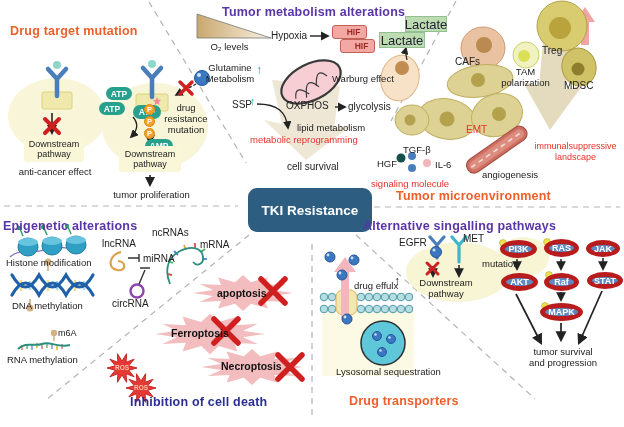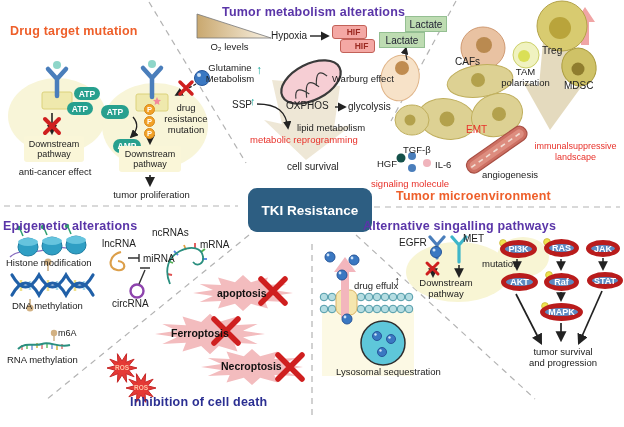--- a/index.html
+++ b/index.html
@@ -10,24 +10,24 @@
   .pre{white-space:pre-line;text-align:center;}
   .wrap{white-space:normal;text-align:center;}
   .title{font-weight:bold;font-size:12.5px;letter-spacing:.2px;}
   .orange{color:#ee5f2a;}
   .purple{color:#5a35a8;}
   .navy{color:#2b2f92;}
   .red{color:#e8312a;font-weight:normal;}
   .s10{font-size:10px;}
   .s11{font-size:10.5px;font-weight:bold;color:#111;}
   .pill{position:absolute;background:#27a08e;border-radius:8px;color:#fff;font-weight:bold;
-        font-size:8.5px;display:flex;align-items:center;justify-content:center;}
+        font-size:8.5px;display:flex;align-items:center;justify-content:center;margin-left:32px;}
   .hifp{position:absolute;background:#f4a8a4;border:1px solid #c26158;border-radius:3px;color:#9c2a22;
         font-weight:bold;font-size:8.5px;display:flex;align-items:center;justify-content:center;padding-left:8px;}
-  .lac{position:absolute;background:#bedcb2;border:1px solid #94bf92;color:#223;font-size:10px;
+  .lac{position:absolute;background:#bedcb2;border:1px solid #94bf92;color:#223;font-size:13px;
         display:flex;align-items:center;justify-content:center;}
   .pc{position:absolute;width:11px;height:11px;background:#f2a227;border:1px solid #d8891a;border-radius:50%;
       color:#fff;font-weight:bold;font-size:7.5px;display:flex;align-items:center;justify-content:center;box-sizing:border-box;}
   .node{position:absolute;background:#5d8ac2;border:5px solid #b91c1c;border-radius:50%;color:#fff;
         font-weight:bold;font-size:9px;display:flex;align-items:center;justify-content:center;box-sizing:border-box;}
   .box{position:absolute;background:#faf6d8;border-radius:3px;font-size:9px;color:#222;
        display:flex;align-items:center;justify-content:center;text-align:center;}
   .tki{position:absolute;left:248px;top:188px;width:124px;height:44px;background:#2d5e82;border-radius:9px;
        color:#fff;font-weight:bold;font-size:13.5px;display:flex;align-items:center;justify-content:center;}
   .up{position:absolute;color:#18a89a;font-weight:bold;font-size:12px;line-height:1;}
@@ -383,20 +383,21 @@
 <div class="lbl s10" style="left:200px;top:239px">mRNA</div>
 <div class="lbl s10" style="left:112px;top:298px">circRNA</div>
 
 <div class="lbl title navy" style="left:130px;top:395px">Inhibition of cell death</div>
 <div class="lbl s11" style="left:217px;top:287px">apoptosis</div>
 <div class="lbl s11" style="left:171px;top:327px">Ferroptosis</div>
 <div class="lbl s11" style="left:221px;top:360px">Necroptosis</div>
 <div class="rosT" style="left:111px;top:364px;width:22px">ROS</div>
 <div class="rosT" style="left:130px;top:384px;width:22px">ROS</div>
 
+<div class="lbl title orange" style="left:349px;top:394px">Drug transporters</div>
 <div class="lbl" style="left:354px;top:280px">drug effulx</div>
 <div class="upk" style="left:394px;top:275px">↑</div>
 <div class="lbl" style="left:336px;top:366px">Lysosomal sequestration</div>
 
 <div class="lbl title purple" style="left:363px;top:219px">Alternative singalling pathways</div>
 <div class="lbl s10" style="left:399px;top:237px">EGFR</div>
 <div class="lbl s10" style="left:463px;top:233px">MET</div>
 <div class="lbl" style="left:482px;top:258px">mutation</div>
 <div class="lbl pre" style="left:418px;top:277px;width:56px">Downstream
 pathway</div>

